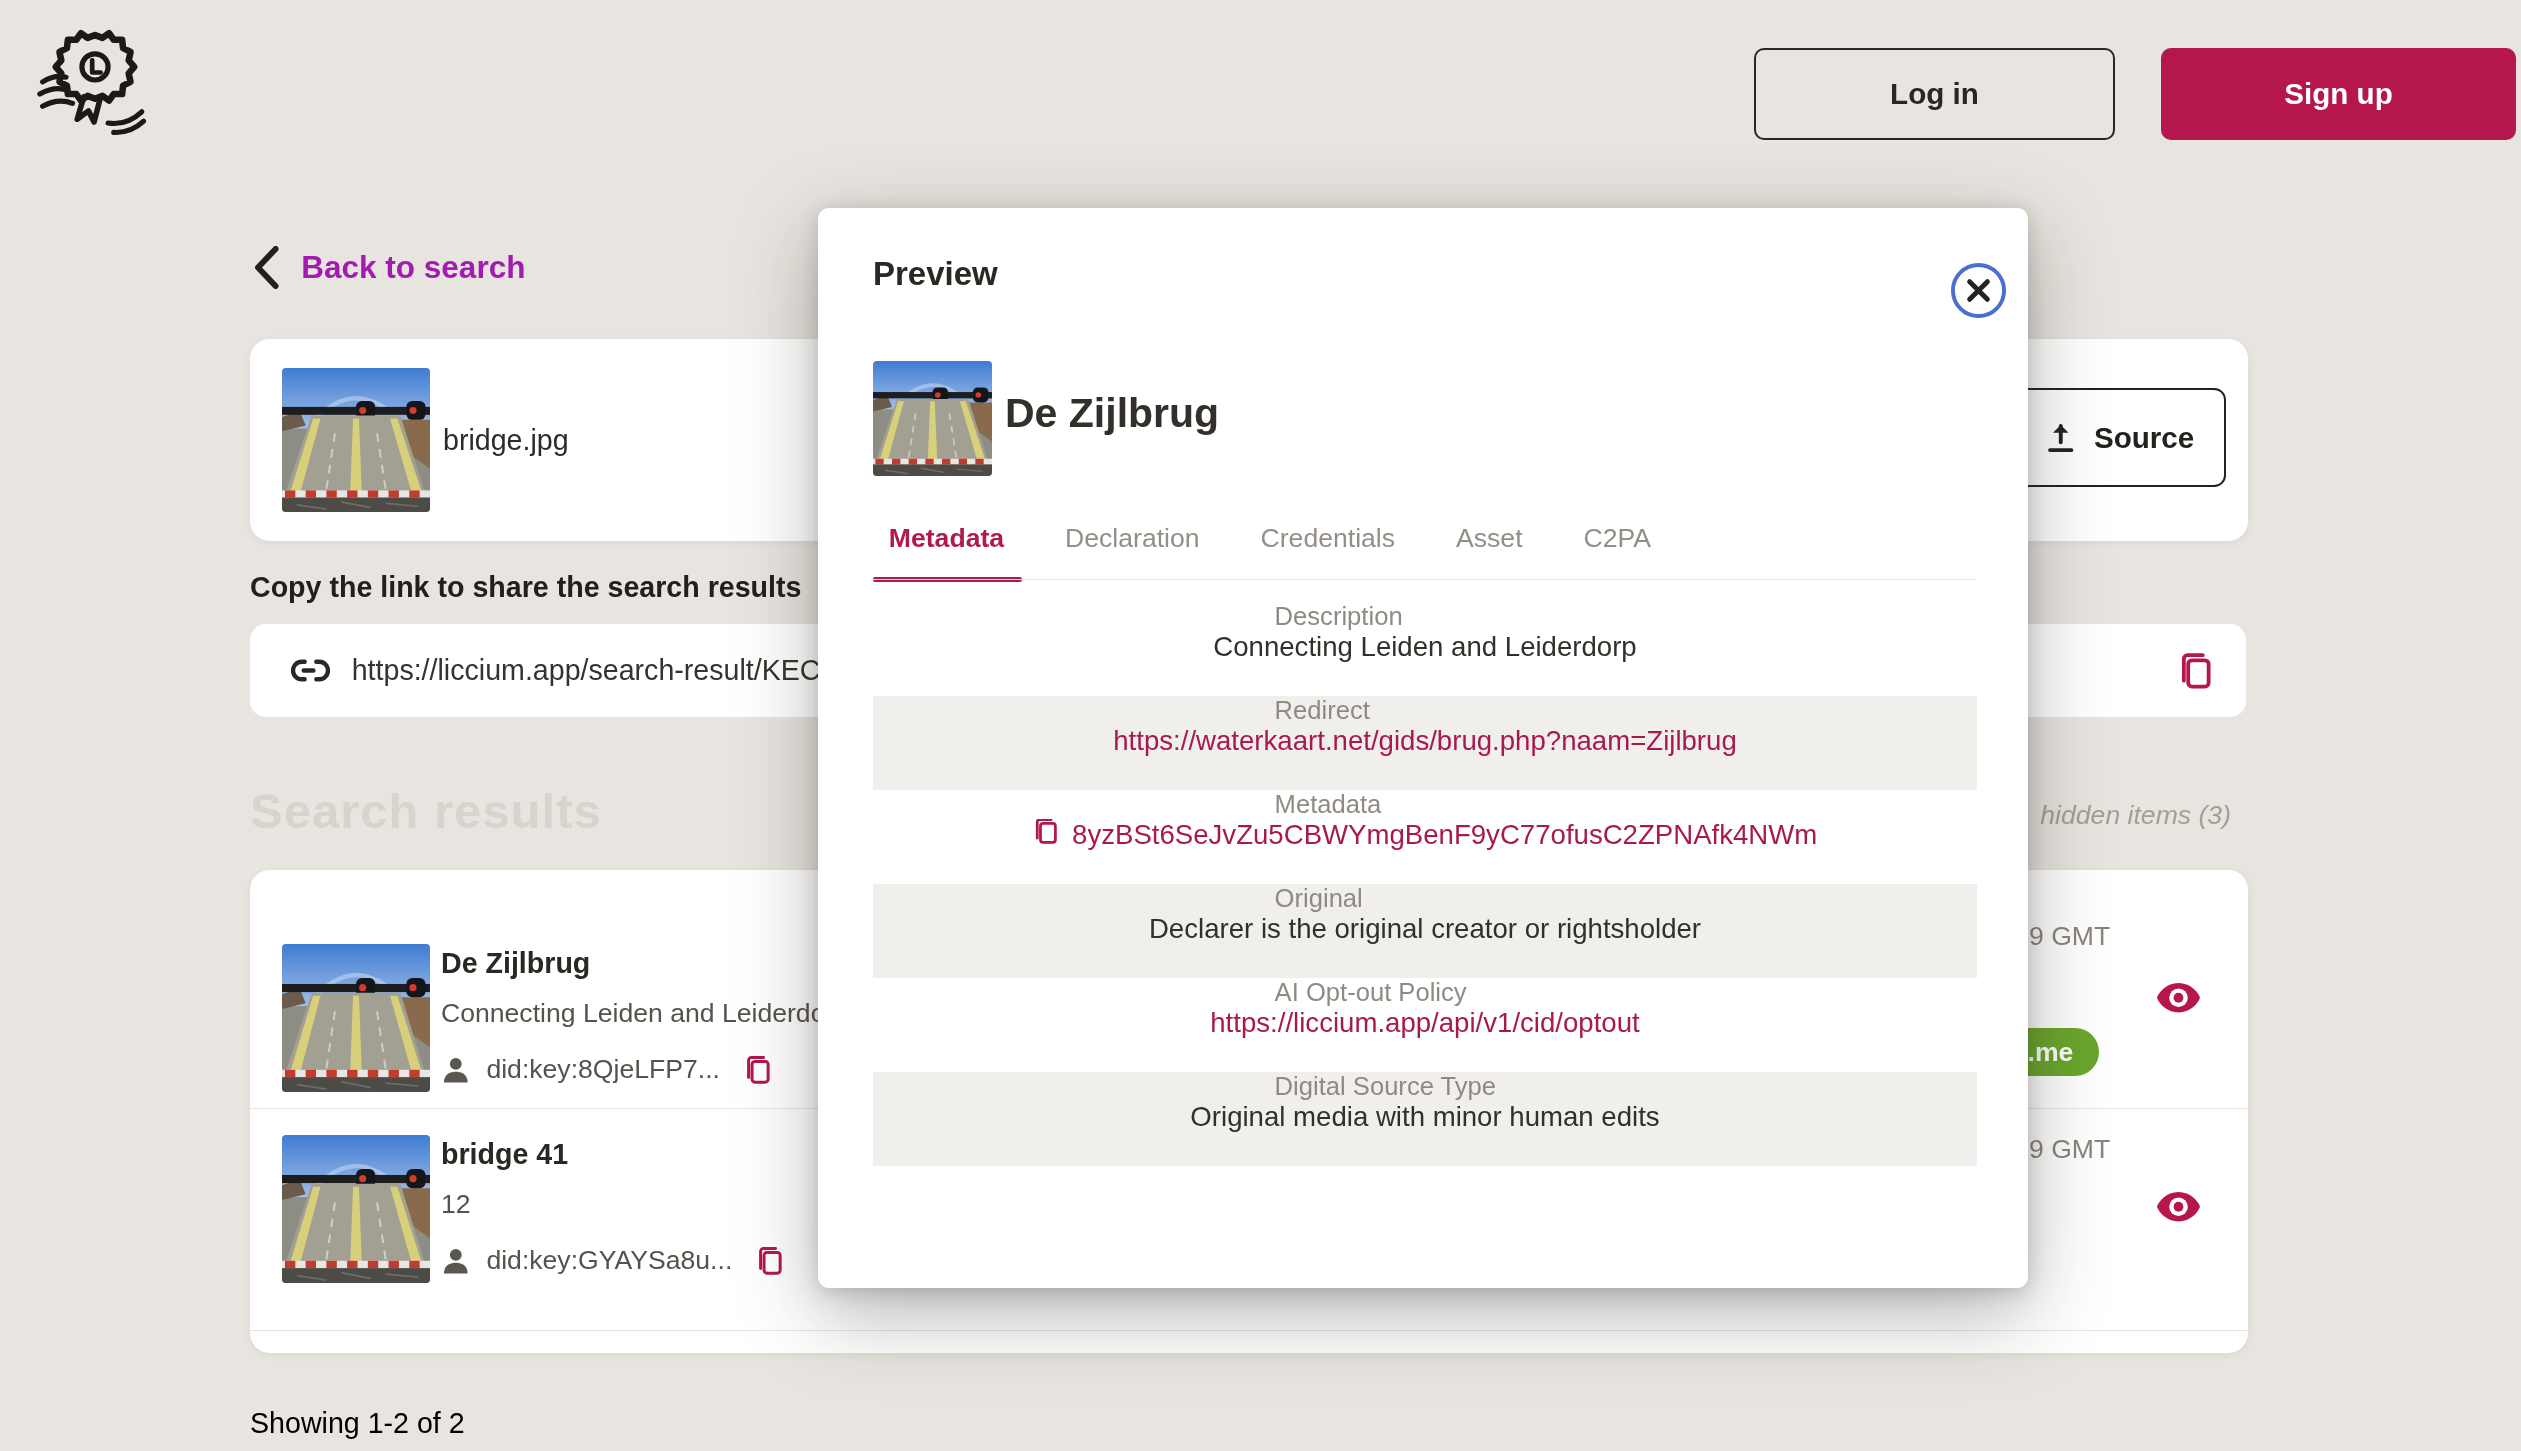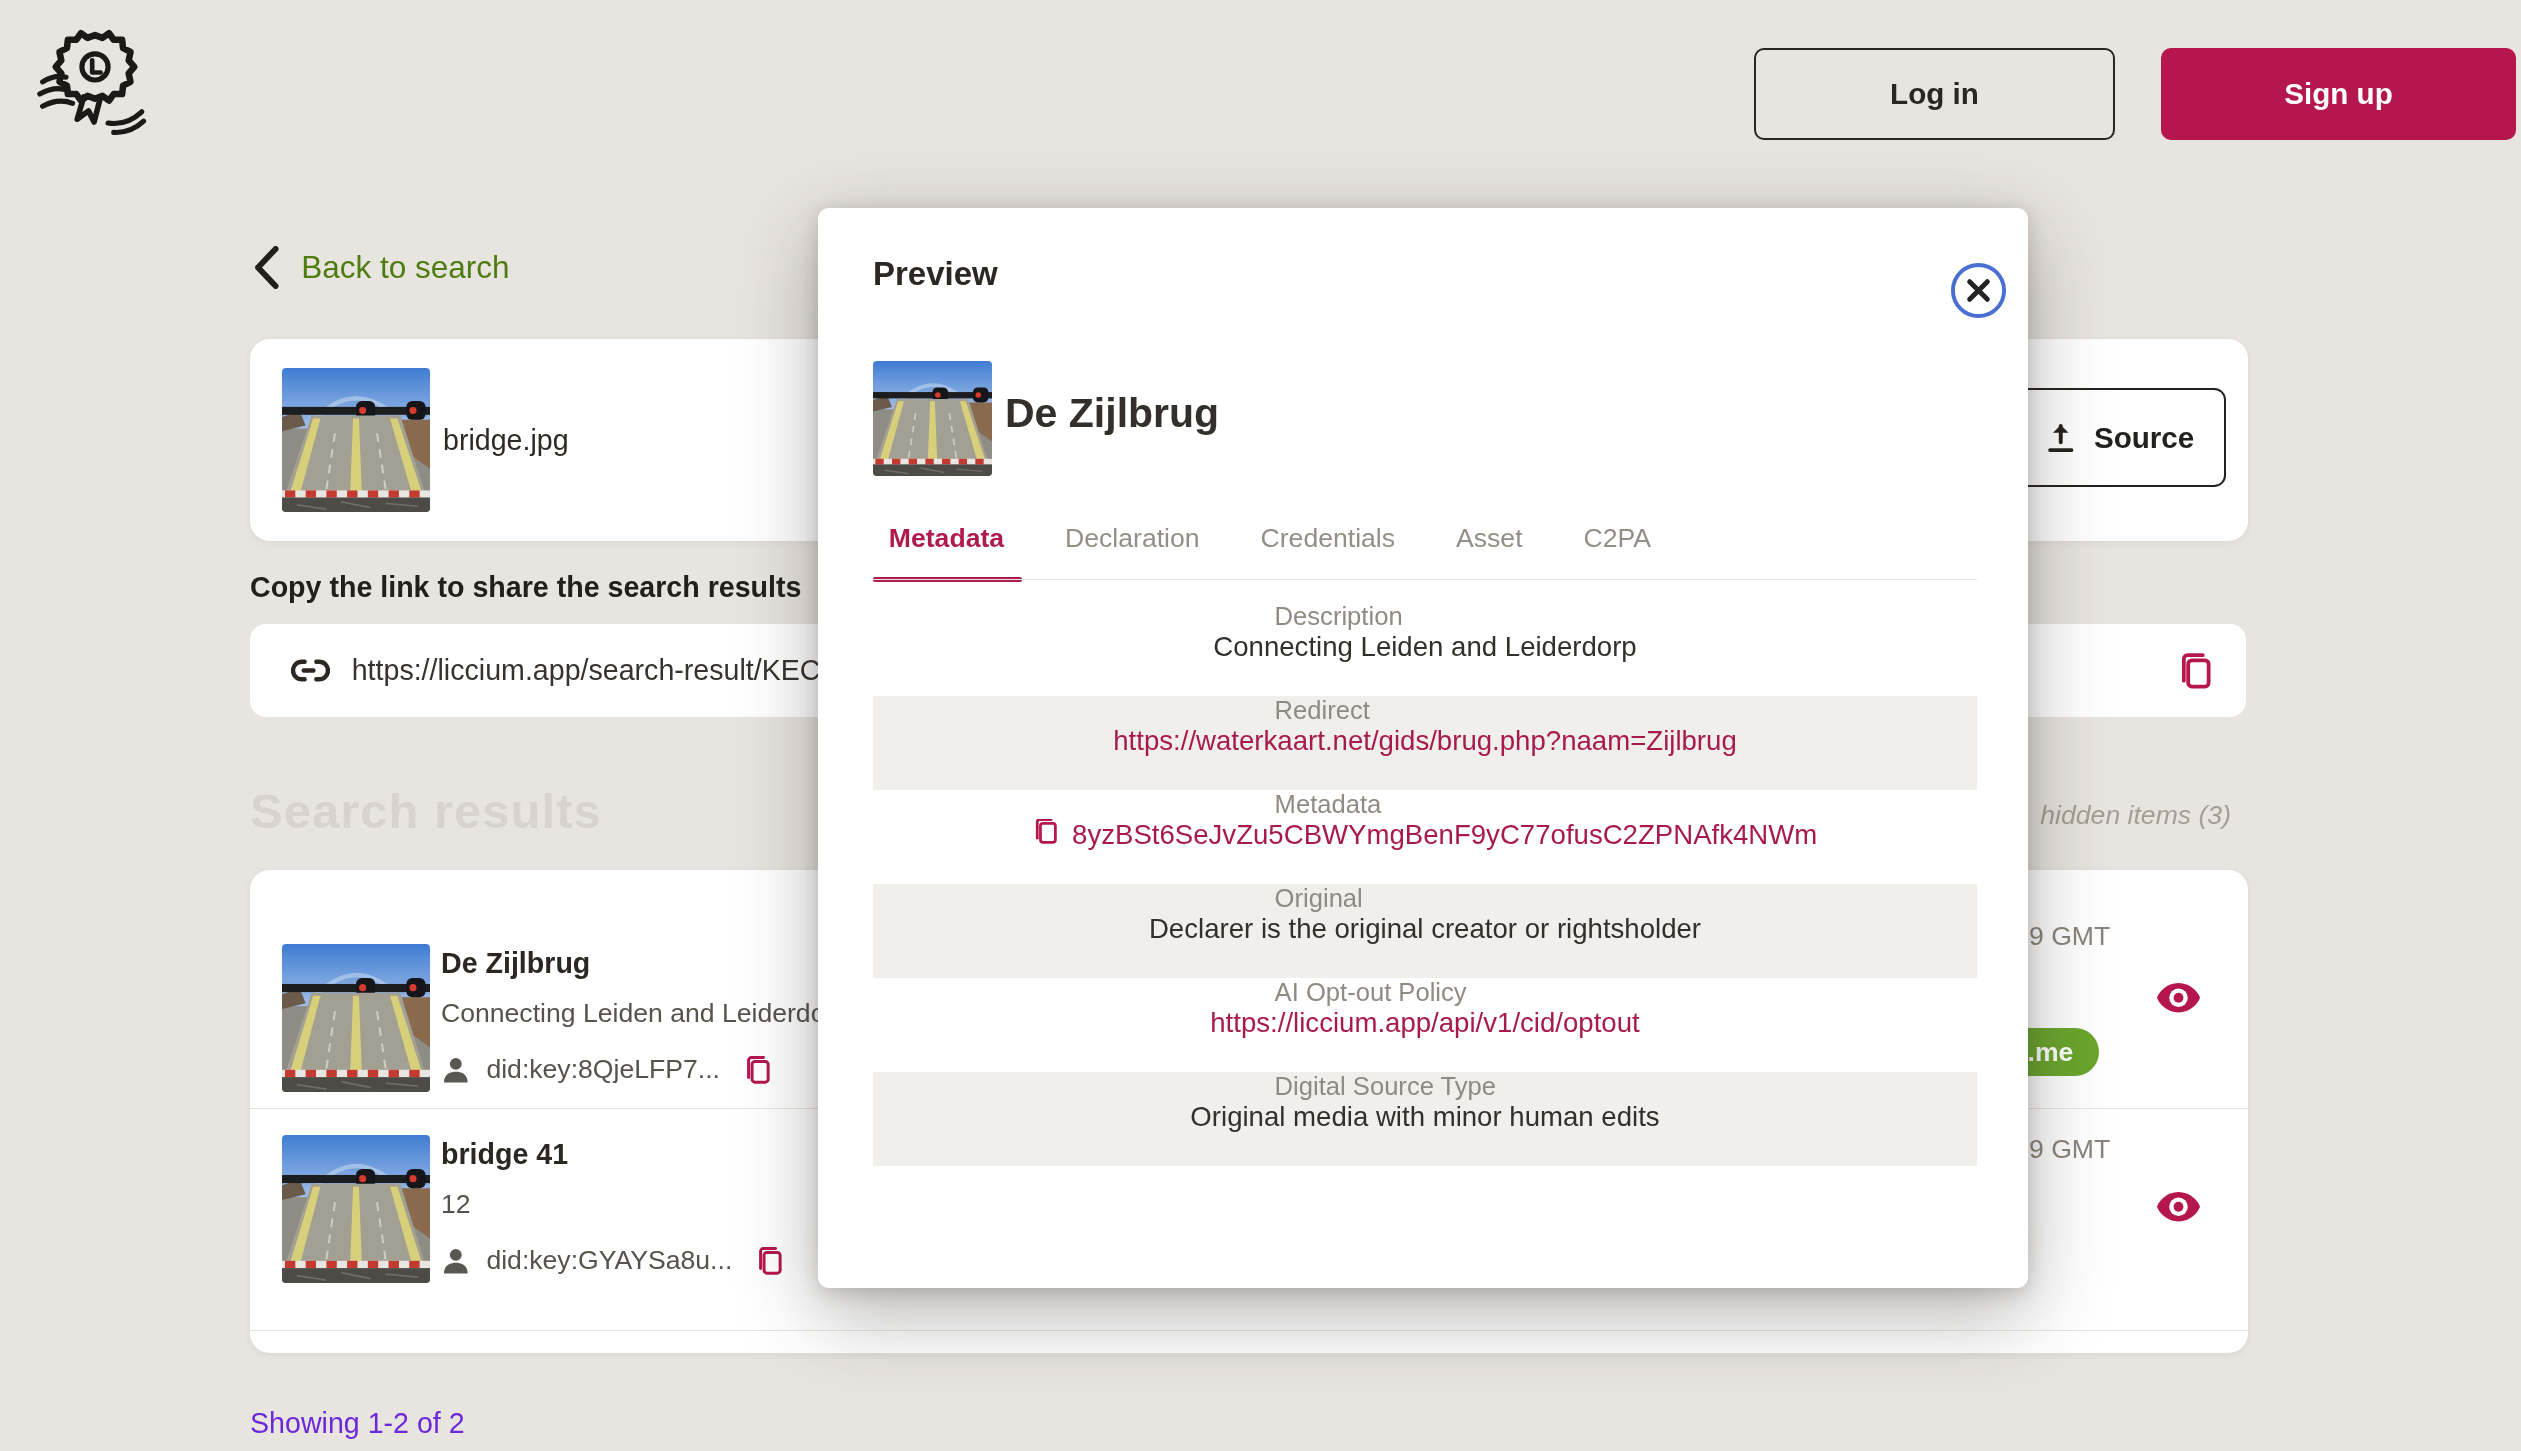--- a/index.html
+++ b/index.html
@@ -21,21 +21,21 @@
 
   
   .logo{position:absolute;left:35px;top:21.7px;width:120px;height:116px;}
   .btn{display:flex;align-items:center;justify-content:center;font-weight:bold;font-size:29.6px;border-radius:9.9px;cursor:pointer;}
   .btn-login{position:absolute;left:1754px;top:48px;width:361px;height:92px;border:2.5px solid #2a2722;color:#2a2722;background:transparent;}
   .btn-signup{position:absolute;left:2161px;top:48px;width:355px;height:92px;background:var(--crimson);color:#fff;border:none;}
 
   
   .back{position:absolute;left:254px;top:246px;display:flex;align-items:center;gap:21.7px;cursor:pointer;}
   .back svg{width:25.6px;height:43px;}
-  .back span{font-size:31.5px;font-weight:normal;color:#4d7c0f;}
+  .back span{font-size:31.5px;font-weight:bold;color:#a21caf;}
 
   
   .card{position:absolute;left:250px;width:1998px;background:var(--card);border-radius:19.7px;box-shadow:0 2px 7.9px rgba(60,55,48,.07);}
   .upload-card{top:339px;height:202px;}
   .thumb{border-radius:3.9px;overflow:hidden;display:block;}
   .upload-card .thumb{position:absolute;left:31.5px;top:28.6px;width:148px;height:144px;}
   .filename{position:absolute;left:193px;top:85px;font-size:28.6px;color:#2e2b27;}
   .btn-upload{position:absolute;left:1763px;top:49px;width:213px;height:99px;border:2.5px solid #24221e;border-radius:11.8px;background:#fff;gap:17.7px;font-size:29.6px;color:#24221e;}
   .btn-upload svg{width:31.5px;height:33px;}
 
@@ -57,21 +57,21 @@
   .ri-sub{position:absolute;left:191px;top:128px;font-size:26.6px;color:var(--muted);white-space:nowrap;}
   .ri-did{position:absolute;left:191px;top:183px;display:flex;align-items:center;gap:15.8px;}
   .ri-did svg.person{width:29.6px;height:29.6px;}
   .ri-did span{font-size:26.6px;color:var(--muted);}
   .ri-did .copy-ic{width:27.6px;height:33px;margin-left:7.9px;}
   .ri-time{position:absolute;left:1779px;top:51px;font-size:26.6px;color:#8a847c;white-space:nowrap;}
   .eye-btn{position:absolute;left:1905px;top:106px;width:47px;height:43px;display:flex;align-items:center;justify-content:center;cursor:pointer;}
   .eye-btn svg{width:45px;height:31.5px;}
   .badge{position:absolute;right:149px;top:158px;height:48px;min-width:169px;background:#6aa62c;border-radius:25.6px;display:flex;align-items:center;justify-content:flex-end;padding:0 25.6px;color:#fff;font-size:26.6px;font-weight:bold;}
   .rdivider{position:absolute;left:0;width:100%;height:0;border-top:1.5px solid var(--divider);}
-  .showing{position:absolute;left:250px;top:1407px;font-size:28.6px;color:#6d28d9;}
+  .showing{position:absolute;left:250px;top:1407px;font-size:28.6px;color:#000000;}
 
   
   .modal{position:absolute;left:818px;top:208px;width:1210px;height:1080px;background:#fff;border-radius:11px;box-shadow:0 25.6px 79px rgba(45,40,33,.35), 0 3.9px 17.7px rgba(45,40,33,.18);}
   .modal-title{position:absolute;left:55px;top:47px;font-size:33px;font-weight:bold;color:#2b2824;}
   .modal-close{position:absolute;right:19.7px;top:53px;width:59px;height:59px;cursor:pointer;}
   .asset-thumb{position:absolute;left:55px;top:153px;width:119px;height:115px;}
   .asset-title{position:absolute;left:187px;top:182px;font-size:41px;font-weight:bold;color:#33302b;}
   .tabs{position:absolute;left:55px;top:315px;display:flex;align-items:flex-end;}
   .tab{font-size:26.6px;color:#938e86;padding:0 17.7px 25.6px 17.7px;cursor:pointer;position:relative;}
   .tab:first-child{padding-left:15.8px;}

